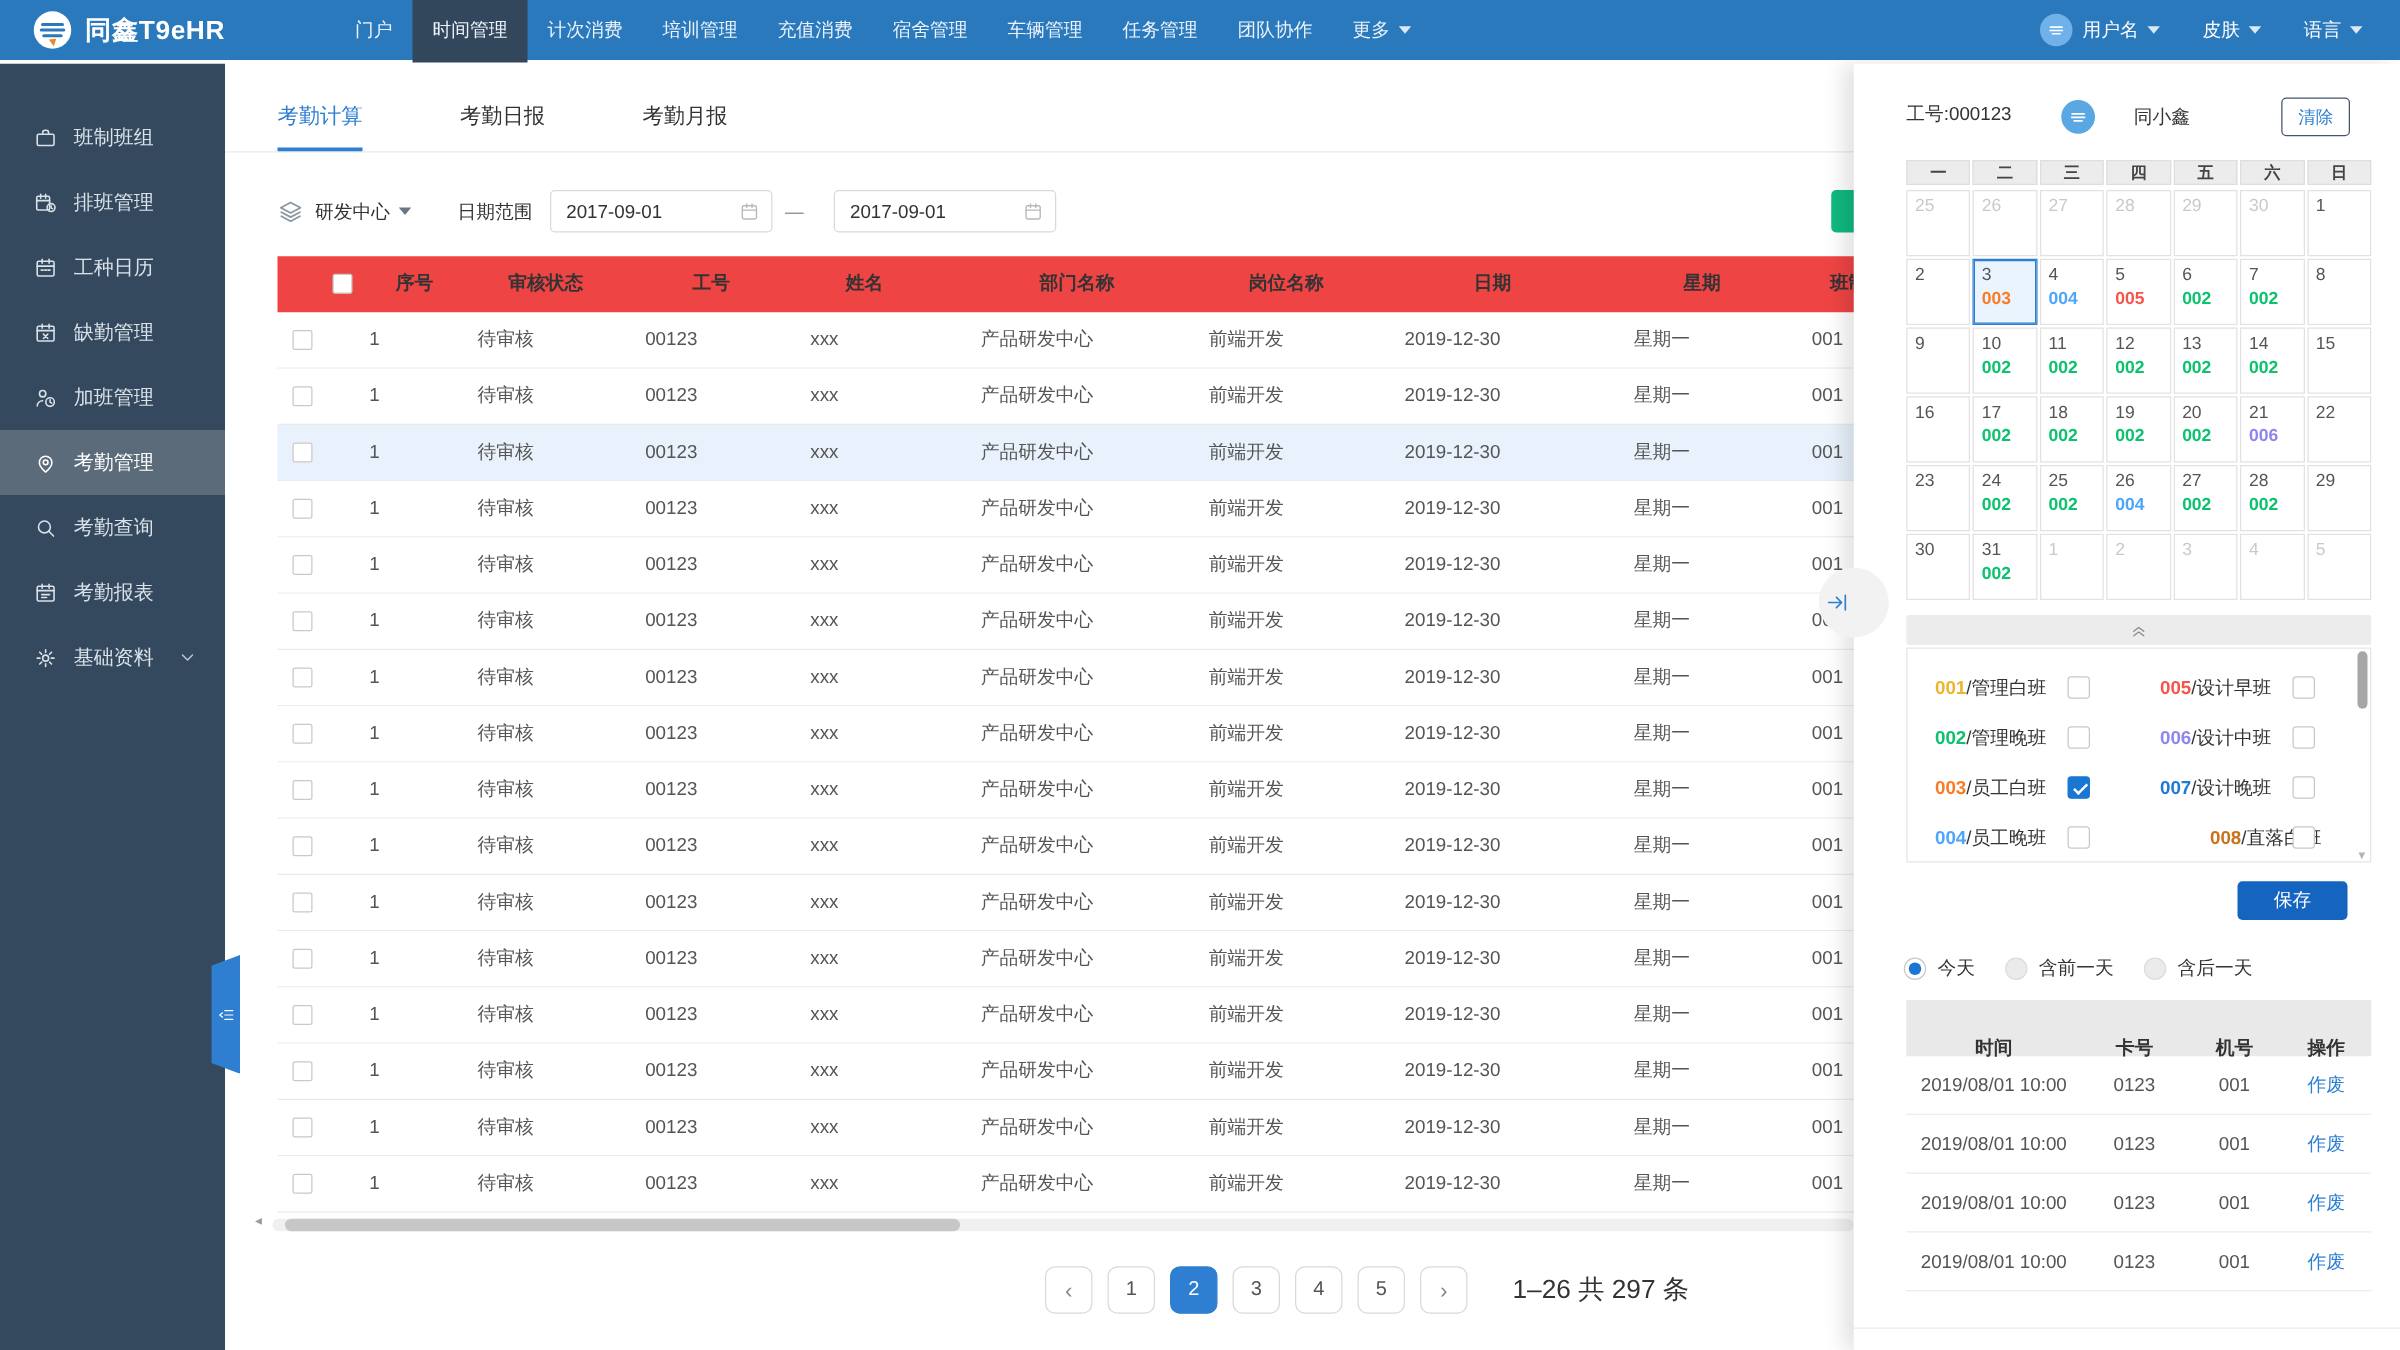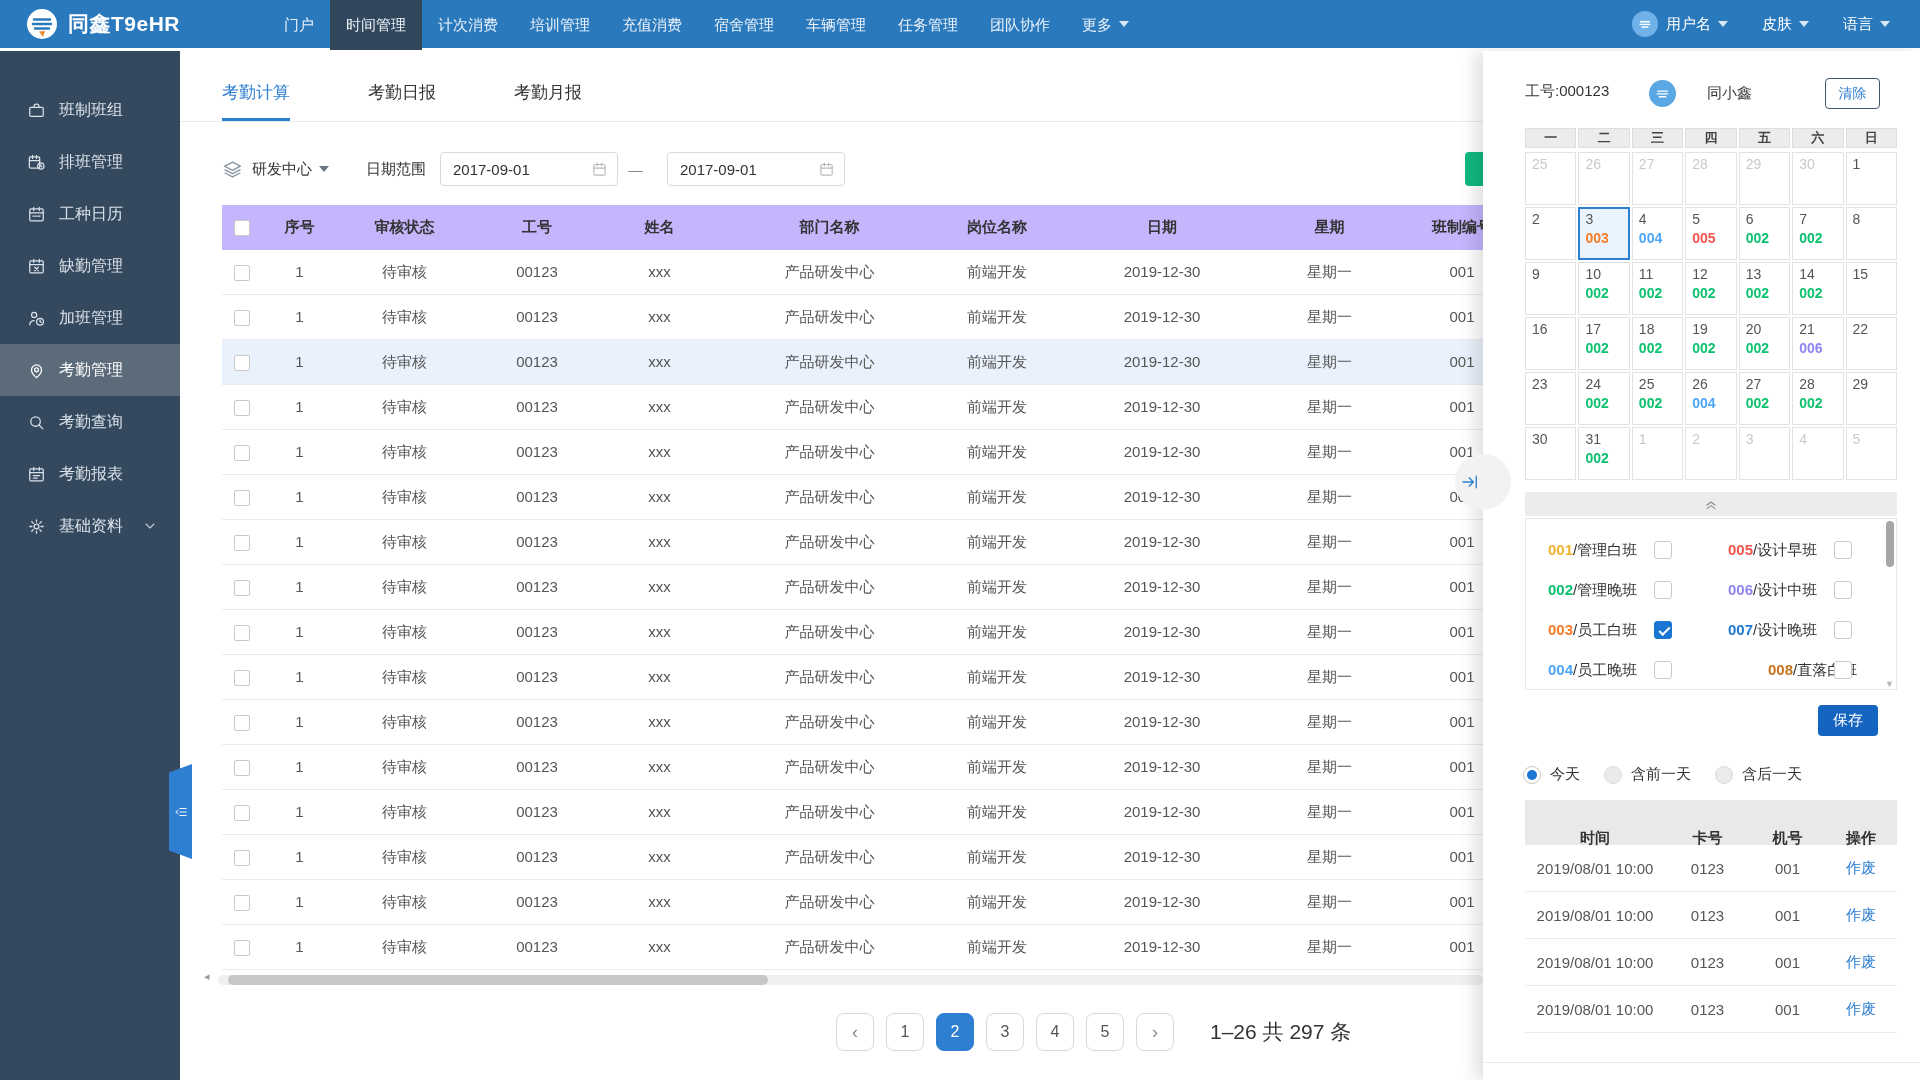--- a/index.html
+++ b/index.html
@@ -47,21 +47,21 @@
   .range-label { font-size:15px; color:#333; margin-left:37px; }
   .date-input { position:relative; width:178px; height:34px; border:1px solid #d9d9d9; border-radius:4px; margin-left:14px; background:#fff; }
   .date-input input { width:100%; height:100%; border:none; outline:none; background:transparent; font-size:15px; color:#333; padding:0 32px 0 12px; font-family:inherit; }
   .cal-input-icon { position:absolute; right:9px; top:8px; width:17px; height:17px; color:#b9b9b9; }
   .range-sep { margin:0 10px; color:#8a8a8a; font-size:15px; }
   .query-btn { position:absolute; top:101px; left:1285px; width:80px; height:34px; background:#10b981; border-radius:4px; z-index:1; cursor:pointer; }
 
   
   .grid-table { position:absolute; top:154px; left:42px; width:1315px; font-size:15px; }
   .gt-row { display:flex; height:45px; border-bottom:1px solid #ebebeb; background:#fff; }
-  .gt-row.gt-head { background:#c4b5fd; font-weight:bold; color:#333; border-bottom:none; }
+  .gt-row.gt-head { background:#ef4444; font-weight:bold; color:#333; border-bottom:none;padding-left:32px; }
   .gt-row.hl { background:#e9f2fc; }
   .gt-cell { flex:none; text-align:center; line-height:44px; color:#555; overflow:hidden; white-space:nowrap; }
   .gt-head .gt-cell { color:#333; }
   .c0{width:40px;} .c1{width:75px;} .c2{width:135px;} .c3{width:130px;} .c4{width:115px;} .c5{width:225px;} .c6{width:110px;} .c7{width:220px;} .c8{width:115px;} .c9{width:150px;}
   .cb { display:inline-block; width:16px; height:16px; border:1px solid #c9c9c9; border-radius:2px; background:#fff; vertical-align:middle; position:relative; cursor:pointer; }
   .cb.checked { background:#1976d2; border-color:#1976d2; }
   .cb.checked::after { content:""; position:absolute; left:3px; top:4px; width:9px; height:4px; border-left:2px solid #fff; border-bottom:2px solid #fff; transform:rotate(-45deg); }
 
   
   .hscroll { position:absolute; top:924px; left:38px; width:1265px; height:10px; background:#f0f0f0; border-radius:5px; }
@@ -101,21 +101,21 @@
   .shift-row { display:flex; height:40px; align-items:center; padding-left:22px; }
   .shift-entry { display:flex; align-items:center; width:180px; flex:none; }
   .shift-label { width:106px; font-size:15px; color:#333; white-space:nowrap; }
   .shift-code { font-weight:bold; }
   .shift-box .cb { width:18px; height:18px; border-radius:3px; }
   .shift-box .cb.checked::after { left:4px; top:5px; }
   .shift-scroll { position:absolute; right:2px; top:2px; width:8px; height:168px; }
   .shift-scroll .thumb { position:absolute; top:0; left:0; width:8px; height:46px; background:#a6a6a6; border-radius:4px; cursor:pointer; }
   .shift-scroll .down { position:absolute; bottom:0; left:-1px; font-size:9px; color:#b5b5b5; }
 
-  .save-btn { position:absolute; right:42px; top:654px; width:60px; height:31px; background:#1565c0; border:none; border-radius:4px; color:#fff; font-size:15px; display:flex; align-items:center; justify-content:center; cursor:pointer; font-family:inherit; }
+  .save-btn { position:absolute; right:42px; top:654px; width:88px; height:31px; background:#1565c0; border:none; border-radius:4px; color:#fff; font-size:15px; display:flex; align-items:center; justify-content:center; cursor:pointer; font-family:inherit; }
 
   .radio-row { position:absolute; left:40px; top:714px; display:flex; align-items:center; }
   .radio-item { display:flex; align-items:center; margin-right:24px; cursor:pointer; }
   .radio { width:18px; height:18px; border-radius:50%; background:#ebebeb; border:1px solid #dcdcdc; position:relative; flex:none; }
   .radio.on { background:#fff; border-color:#c9c9c9; }
   .radio.on::after { content:""; position:absolute; left:3px; top:3px; width:10px; height:10px; border-radius:50%; background:#1976d2; }
   .radio-item span.lbl { margin-left:9px; font-size:15px; color:#333; }
 
   .log-table { position:absolute; left:42px; top:749px; width:372px; font-size:15px; }
   .log-row { display:grid; grid-template-columns:140px 85px 75px 72px; height:47px; align-items:center; border-bottom:1px solid #ececec; }

